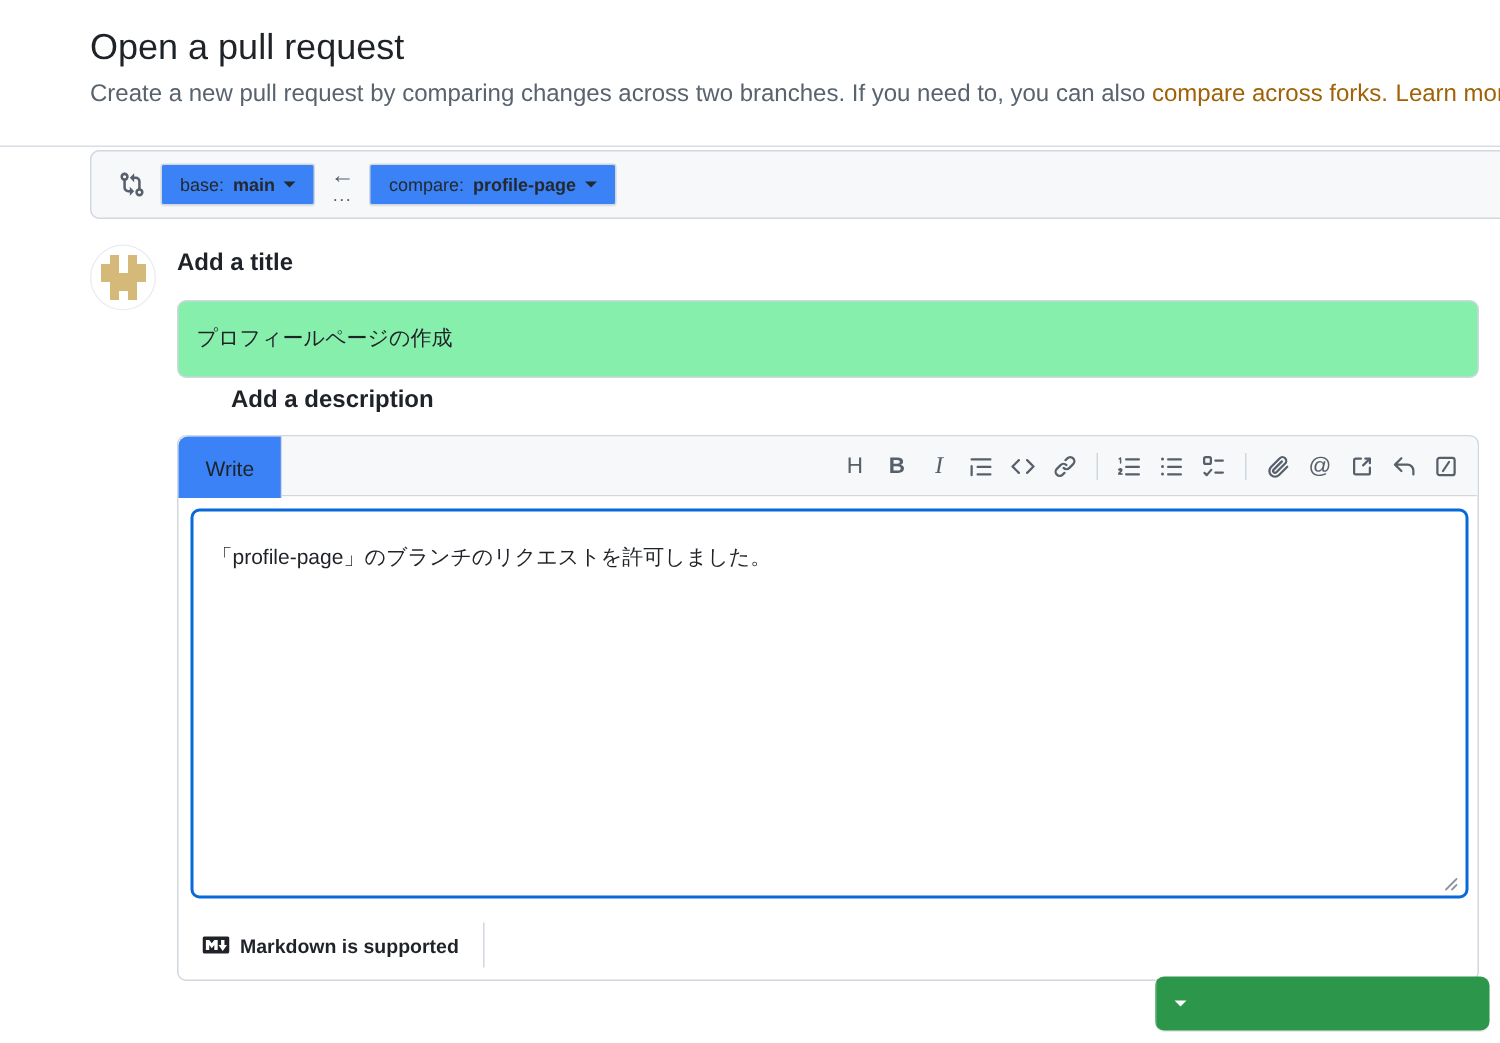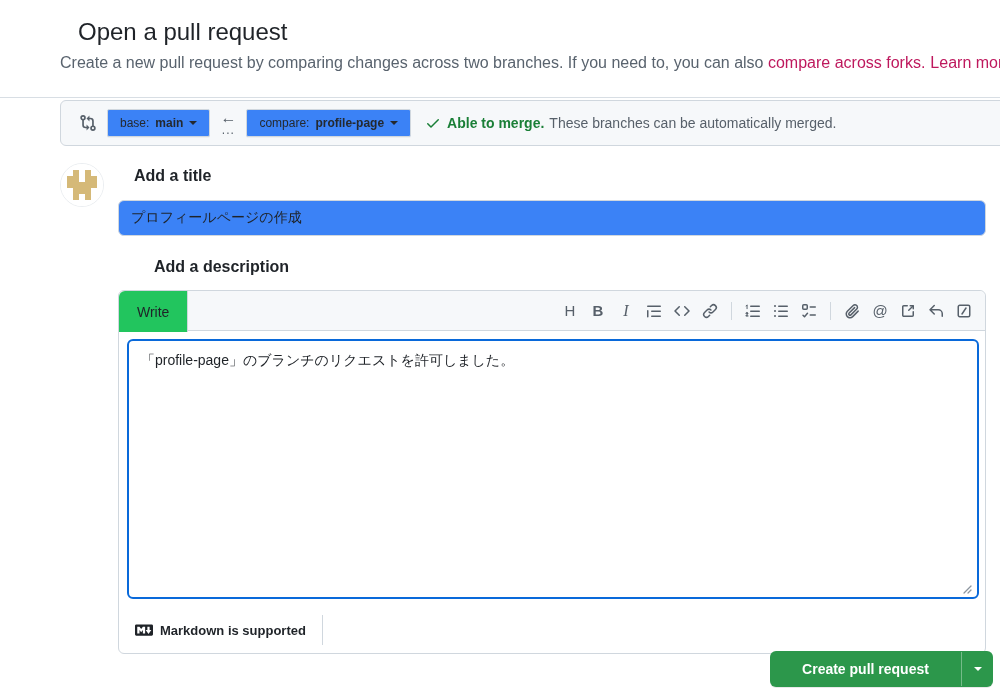--- a/index.html
+++ b/index.html
@@ -2,24 +2,24 @@
 <html><head>
 <meta charset="utf-8">
 <style>
   * { margin:0; padding:0; box-sizing:border-box; }
   html,body { background:#fff; }
   #app {
     position:relative; width:1000px; height:695px; overflow:hidden;
     font-family:"Liberation Sans", sans-serif; color:#1f2328; background:#fff;
   }
   
-  .page-title { position:absolute; left:60px; top:18px; font-size:24px; font-weight:400; color:#1f2328;margin-left:18px; }
+  .page-title { position:absolute; left:60px; top:18px; font-size:24px; font-weight:400; color:#1f2328; }
   .page-subtitle { position:absolute; left:60px; top:54px; width:945px; font-size:16px; color:#59636e;
     white-space:nowrap; overflow:hidden; }
-  .page-subtitle a { color:#be185d; text-decoration:none; cursor:pointer; }
+  .page-subtitle a { color:#a16207; text-decoration:none; cursor:pointer; }
   .link-gap { margin-left:5px; }
   .header-divider { position:absolute; left:0; top:97px; width:1000px; height:1px; background:#d8dee4; }
 
   
   .branch-bar { position:absolute; left:60px; top:100px; right:-12px; height:46px;
     background:#f6f8fa; border:1px solid #d0d7de; border-radius:6px;
     display:flex; align-items:center; padding:0 12px; }
   .branch-bar .bar-icon { display:flex; margin:0 10px 0 6px; }
   .branch-btn { display:inline-flex; align-items:center; gap:6px; height:28px; padding:0 12px;
     background:#3b82f6; border:1px solid #d0d7de; border-radius:2px; font-size:12px; color:#24292f;
@@ -32,45 +32,45 @@
   .direction .dots { font-size:12px; letter-spacing:1px; margin-top:-2px; }
   .merge-status { display:flex; align-items:center; margin-left:14px; font-size:14px; white-space:nowrap; }
   .merge-status .ok { color:#1a7f37; font-weight:700; margin-left:6px; }
   .merge-status .detail { color:#57606a; margin-left:5px; }
 
   
   .avatar { position:absolute; left:60px; top:163px; width:44px; height:44px; border-radius:50%;
     background:#fff; border:1px solid #ebeef1; overflow:hidden; }
   .avatar svg { width:100%; height:100%; display:block; }
   .section-heading { position:absolute; font-size:16px; font-weight:700; color:#1f2328; }
-  .heading-title { left:134px; top:167px; }
+  .heading-title { left:118px; top:167px; }
   .heading-desc  { left:118px; top:258px;margin-left:36px; }
-  .title-input { position:absolute; left:118px; top:200px; width:868px; height:36px;
+  .title-input { position:absolute; left:118px; top:200px; width:868px; height:52px;
     border:1px solid #d0d7de; border-radius:6px; padding:0 12px; font-size:14px;
-    font-family:"Liberation Sans", sans-serif; color:#1f2328; background:#3b82f6; outline:none; }
+    font-family:"Liberation Sans", sans-serif; color:#1f2328; background:#86efac; outline:none; }
 
   
   .editor { position:absolute; left:118px; top:290px; width:868px; height:364px;
     border:1px solid #d0d7de; border-radius:6px; background:#fff; }
   .editor-header { display:flex; align-items:stretch; height:40px; background:#f6f8fa;
     border-bottom:1px solid #d0d7de; border-radius:6px 6px 0 0; }
   .tab { display:flex; align-items:center; padding:0 18px; font-size:14px; color:#57606a; cursor:pointer; }
-  .tab.active { background:#22c55e; color:#1f2328; border-right:1px solid #d0d7de;
+  .tab.active { background:#3b82f6; color:#1f2328; border-right:1px solid #d0d7de;
     border-top-left-radius:6px; height:41px; margin-bottom:-1px; }
   .toolbar { margin-left:auto; display:flex; align-items:center; gap:2px; padding-right:8px; }
   .tb-btn { width:26px; height:26px; display:flex; align-items:center; justify-content:center;
     color:#57606a; cursor:pointer; border-radius:4px; font-size:15px; }
   .tb-btn svg { display:block; }
   .tb-glyph-b { font-weight:800; }
   .tb-glyph-i { font-style:italic; font-family:"Liberation Serif", serif; font-size:16px; }
   .tb-divider { width:1px; height:18px; background:#d0d7de; margin:0 6px; }
 
   .editor-content { position:relative; padding:8px; }
   .desc-textarea { display:block; width:852px; height:260px; resize:none; outline:none;
-    border:2px solid #0969da; border-radius:6px; padding:9px 12px; font-size:14px;
+    border:2px solid #0969da; border-radius:6px; padding:20px 12px; font-size:14px;
     font-family:"Liberation Sans", sans-serif; color:#1f2328; line-height:1.5; background:#fff; }
   .resize-grip { position:absolute; right:13px; bottom:13px; pointer-events:none; }
 
   .editor-footer { display:flex; align-items:center; height:46px; padding:0 8px; }
   .footer-btn { display:flex; align-items:center; gap:7px; font-size:13px; font-weight:700;
     color:#1f2328; cursor:pointer; padding:0 8px; white-space:nowrap;justify-content:space-between; }
   .footer-divider { width:1px; height:30px; background:#d0d7de; margin:0 8px; }
 
   
   .create-btn { position:absolute; left:770px; top:651px; width:223px; height:36px;
@@ -118,27 +118,20 @@
       <span class="arrow">←</span>
       <span class="dots">...</span>
     </span>
 
     <button class="branch-btn">
       <span>compare:</span>
       <b>profile-page</b>
       <span class="caret-down"></span>
     </button>
 
-    <span class="merge-status">
-      <svg width="16" height="16" viewBox="0 0 16 16">
-        <path fill="#1a7f37" d="M13.78 4.22a.75.75 0 0 1 0 1.06l-7.25 7.25a.75.75 0 0 1-1.06 0L2.22 9.28a.751.751 0 0 1 .018-1.042.751.751 0 0 1 1.042-.018L6 10.94l6.72-6.72a.75.75 0 0 1 1.06 0Z"></path>
-      </svg>
-      <span class="ok">Able to merge.</span>
-      <span class="detail">These branches can be automatically merged.</span>
-    </span>
   </div>
 
   <div class="avatar">
     <svg viewBox="0 0 7 7" shape-rendering="crispEdges">
       <rect width="7" height="7" fill="#ffffff"></rect>
       <g fill="#d5b978">
         <rect x="2" y="1" width="1" height="1"></rect>
           <rect x="4" y="1" width="1" height="1"></rect>
         <rect x="1" y="2" width="2" height="1"></rect>
           <rect x="4" y="2" width="2" height="1"></rect>
@@ -245,20 +238,19 @@
         <svg width="18" height="18" viewBox="0 0 16 16">
           <path fill="#1f2328" d="M14.85 3H1.15C.52 3 0 3.52 0 4.15v7.69C0 12.48.52 13 1.15 13h13.69c.64 0 1.16-.52 1.16-1.15v-7.7C16 3.52 15.48 3 14.85 3ZM9 11H7V8L5.5 9.92 4 8v3H2V5h2l1.5 2L7 5h2v6Zm2.99.5L9.5 8H11V5h2v3h1.5l-2.51 3.5Z"></path>
         </svg>
         <span>Markdown is supported</span>
       </span>
       <span class="footer-divider"></span>
     </div>
   </div>
 
   <div class="create-btn">
-    <span class="main">Create pull request</span>
     <span class="split"></span>
     <span class="dd">
       <span class="caret-white"></span>
     </span>
   </div>
 
 </div>
 
 </body></html>

